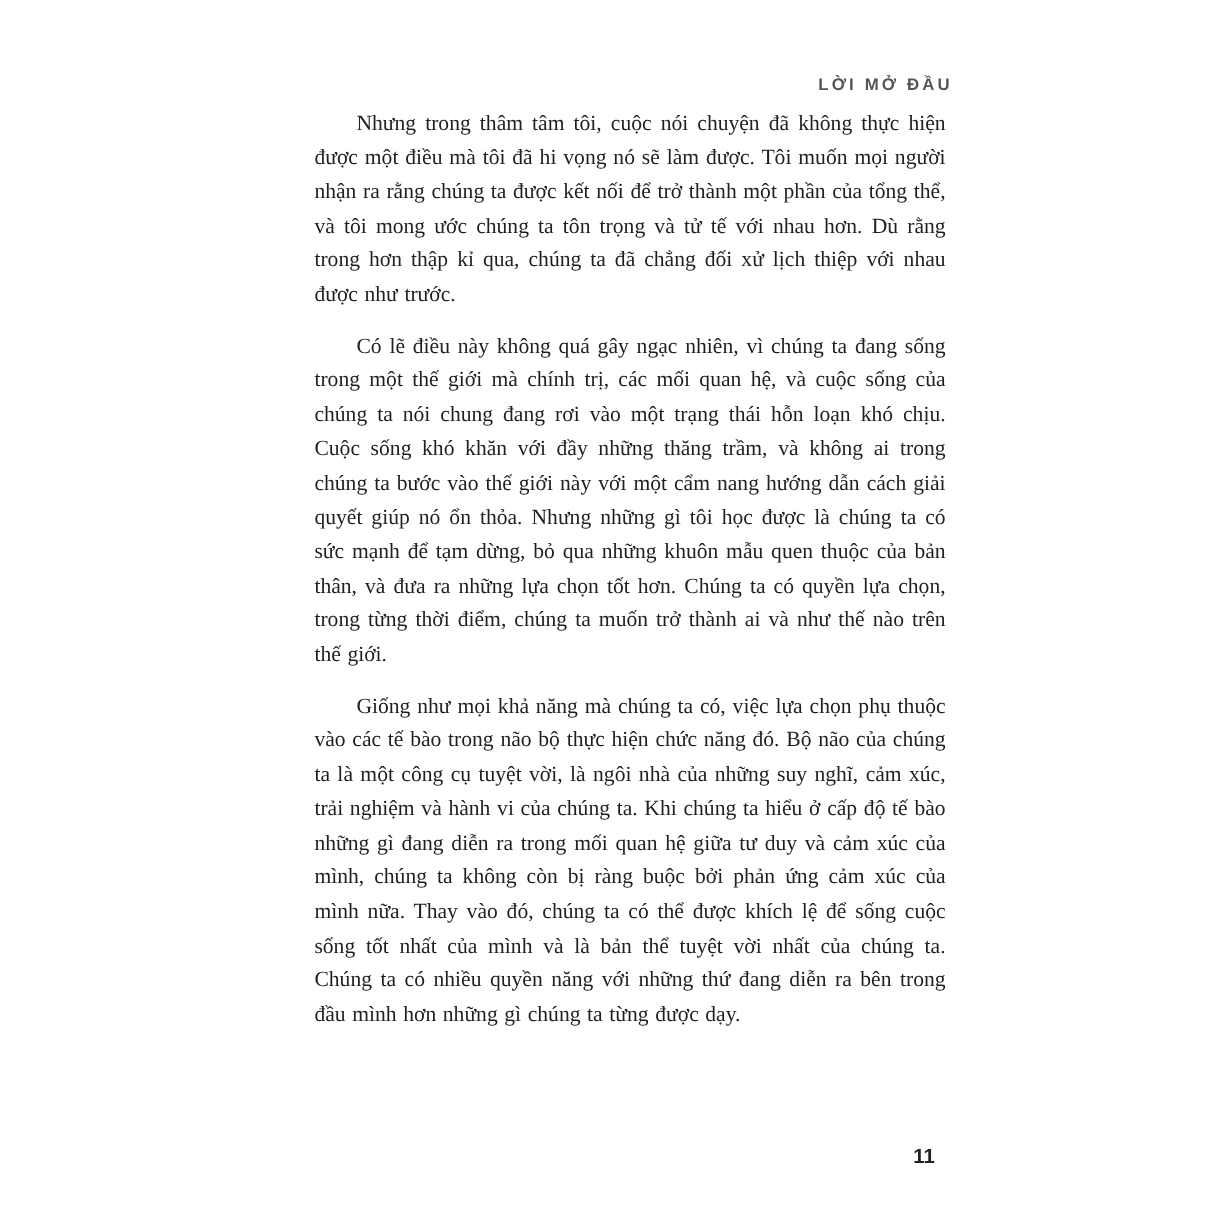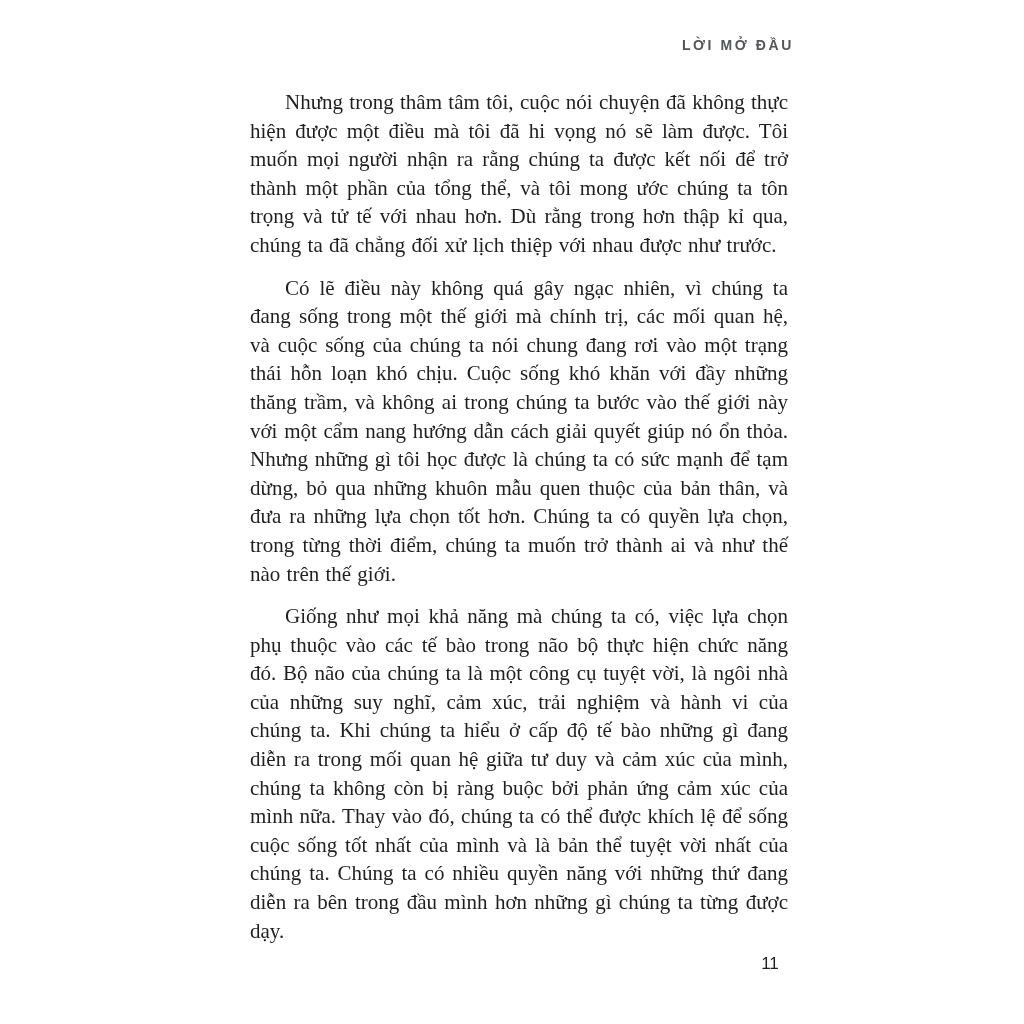--- a/index.html
+++ b/index.html
@@ -7,54 +7,55 @@
   .page {
     position: relative;
     width: 1024px;
     height: 1024px;
     background: #ffffff;
     overflow: hidden;
     font-family: "Liberation Serif", serif;
   }
   .running-head {
     position: absolute;
-    top: 37px;
+    top: 62px;
     right: 230px;
     font-family: "Liberation Sans", sans-serif;
     font-size: 14px;
     font-weight: 700;
     letter-spacing: 2.6px;
     color: #54565a;
     white-space: nowrap;
   }
   .content {
     position: absolute;
     left: 250px;
     top: 88px;
     width: 538px;
     color: #1f1f1f;
   }
   .content p {
-    font-size: 21px;
+    font-size: 18px;
     line-height: 28.6px;
     text-align: justify;
     text-indent: 35px;
     margin-bottom: 14px;
     word-spacing: 1px;
+    margin-left: 12px;
   }
   .content p:last-child { margin-bottom: 0; font-family: Liberation Serif, serif; }
   .page-number {
     position: absolute;
     top: 954px;
     left: 750px;
     width: 40px;
     text-align: center;
     font-family: "Liberation Sans", sans-serif;
     font-size: 17px;
-    font-weight: 400;
+    font-weight: 700;
     color: #231f20;
   }
 </style>
 </head>
 <body>
 
 <div class="page">
   <div class="running-head">LỜI MỞ ĐẦU</div>
 
   <div class="content">

